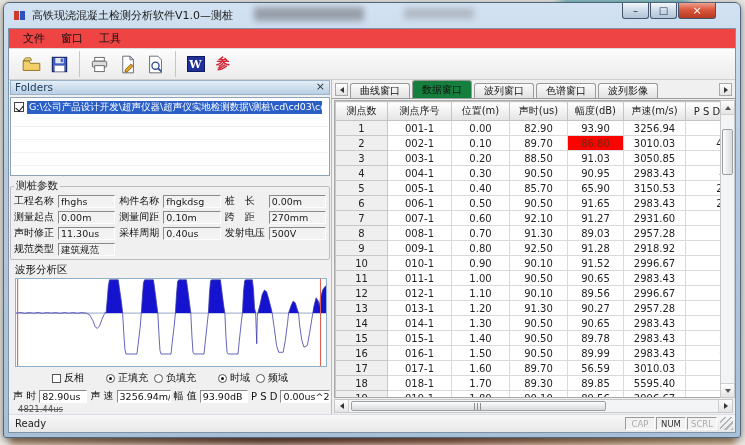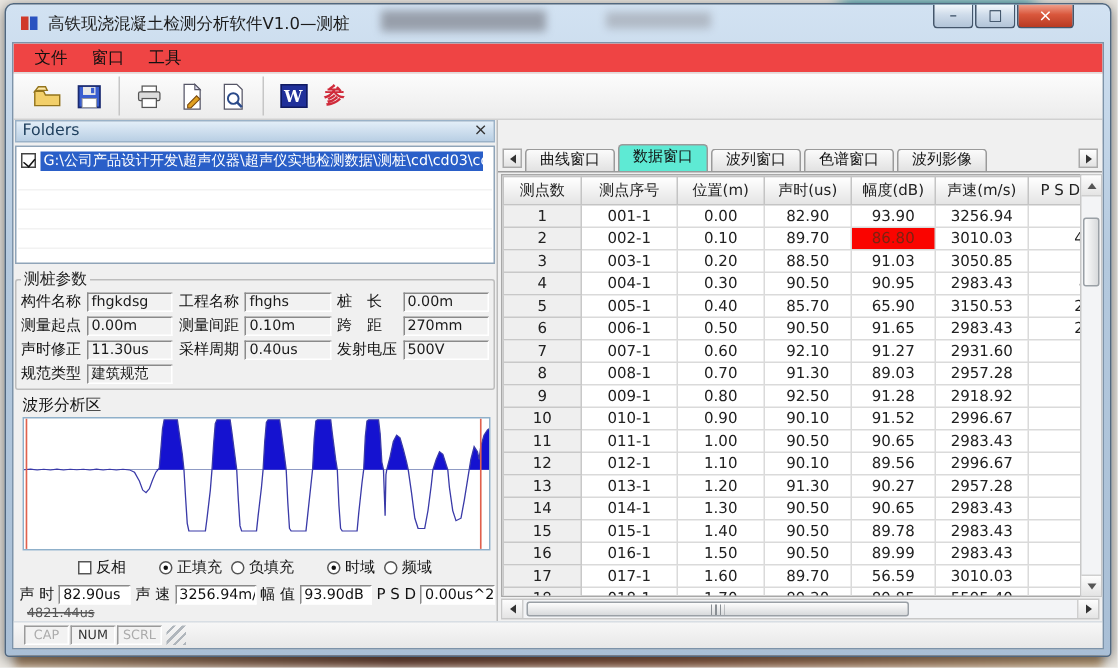--- a/index.html
+++ b/index.html
@@ -88,29 +88,29 @@
   .opt-gap { width:10px; }
 
   
   .readouts { display:flex; align-items:center; gap:3px; margin:4px 0 0 3px; }
   .rlabel { font-size:10px; color:#111; white-space:nowrap; }
   .rfield { height:13px; line-height:12px; font-size:9.5px; color:#111; background:#fff;
     border:1px solid; border-color:#8a8a8a #ffffff #ffffff #8a8a8a; padding:0 2px; overflow:hidden; white-space:nowrap; }
   .note { font-size:8.5px; color:#555; text-decoration:line-through; margin:1px 0 0 8px; }
 
   
-  .tabstrip { height:19px; display:flex; align-items:flex-end; padding:0 3px; background:#f0f0f0; border-bottom:1px solid #9a9a9a;margin-top:16px; }
+  .tabstrip { height:19px; display:flex; align-items:flex-end; padding:0 3px; background:#f0f0f0; border-bottom:1px solid #9a9a9a; }
   .tarrow { width:13px; height:13px; border:1px solid #aaa; background:linear-gradient(#fff,#e2e2e2);
     display:flex; align-items:center; justify-content:center; margin-bottom:2px; flex:none; }
   .tri-l { width:0; height:0; border-top:3px solid transparent; border-bottom:3px solid transparent; border-right:4px solid #333; }
   .tri-r { width:0; height:0; border-top:3px solid transparent; border-bottom:3px solid transparent; border-left:4px solid #333; }
   .tab { height:15px; line-height:14px; padding:0 9px; font-size:10px; color:#111;
     border:1px solid #9a9a9a; border-bottom:none; border-radius:3px 3px 0 0;
     background:linear-gradient(#fbfbfb,#e2e2e2); margin-left:2px; white-space:nowrap; }
-  .tab.active { height:18px; line-height:17px; background:#5eead4;font-family:Liberation Mono, monospace; }
+  .tab.active { height:18px; line-height:17px; background:#15803d; }
   .tab-spacer { flex:1; }
 
   .tablewrap { flex:1; display:flex; overflow:hidden; padding:1px 0 0 2px; }
   .tbl-clip { flex:1; overflow:hidden; background:#fff; border:1px solid #a8a8a8; border-right:none; }
   table { border-collapse:collapse; table-layout:fixed; width:440px; }
   th { height:19px; font-size:10px; font-weight:normal; color:#222; background:linear-gradient(#ffffff,#e4e4e4);
     border:1px solid #c4c4c4; overflow:hidden; white-space:nowrap;margin-left:44px; }
   td { height:15px; font-size:10px; text-align:center; color:#222; border:1px solid #dadada; overflow:hidden; white-space:nowrap; }
   td.rowhdr { background:#efefef; border-color:#c8c8c8; }
   td.hl { background:#fa0400; color:#7c2210; }
@@ -229,26 +229,26 @@
             <div class="list-line"></div>
             <div class="list-line"></div>
             <div class="list-line"></div>
             <div class="list-line"></div>
           </div>
 
         <fieldset class="params">
           <legend>测桩参数</legend>
           <div class="pgrid">
               <div class="pcell">
+                <span class="plabel">工程名称</span>
+                <span class="pfield">fhghs</span>
+              </div>
+              <div class="pcell">
                 <span class="plabel">构件名称</span>
                 <span class="pfield">fhgkdsg</span>
-              </div>
-              <div class="pcell">
-                <span class="plabel">工程名称</span>
-                <span class="pfield">fhghs</span>
               </div>
               <div class="pcell">
                 <span class="plabel">桩　长</span>
                 <span class="pfield">0.00m</span>
               </div>
               <div class="pcell">
                 <span class="plabel">测量起点</span>
                 <span class="pfield">0.00m</span>
               </div>
               <div class="pcell">
@@ -553,20 +553,21 @@
               <span class="grip"></span>
             </div>
           <div class="hbtn right">
               <span class="tri-r"></span>
             </div>
         </div>
       </div>
     </div>
 
     <div class="statusbar">
+      <span class="ready">Ready</span>
       <span class="inds" style="display:flex;">
           <span class="ind">CAP</span>
           <span class="ind active">NUM</span>
           <span class="ind">SCRL</span>
         </span>
       <span class="rgrip"></span>
     </div>
   </div>
 </div>
 

